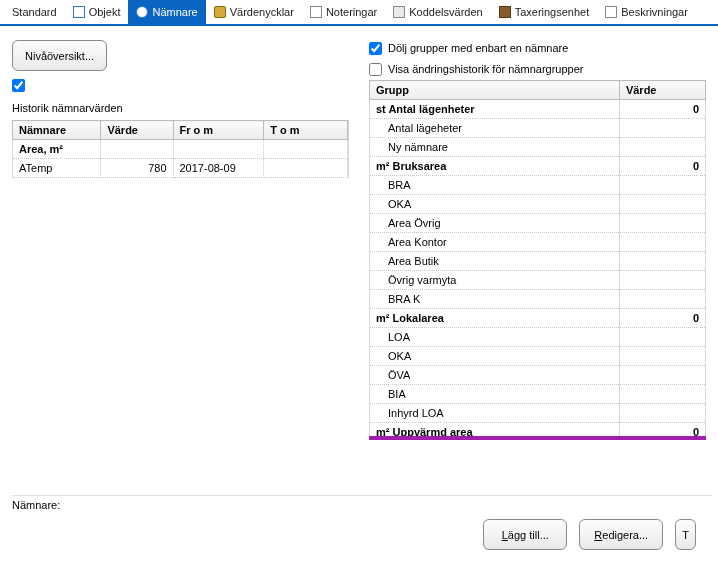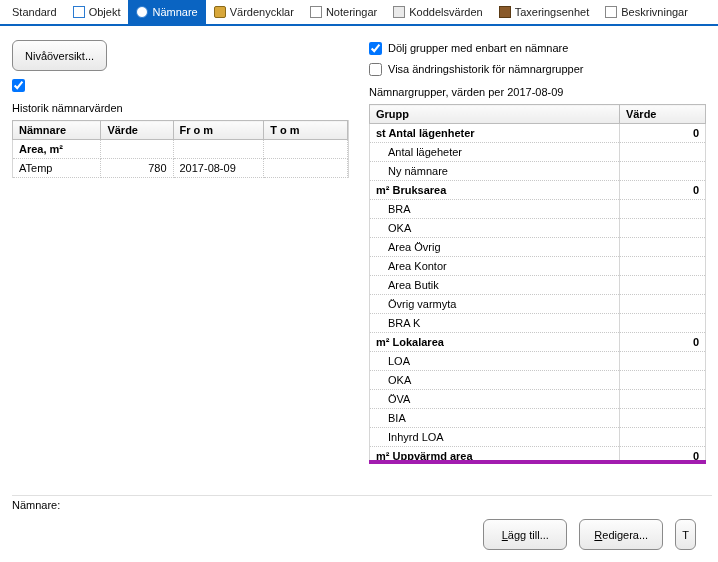--- a/index.html
+++ b/index.html
@@ -211,21 +211,20 @@
 
   <div class="col rightpanel">
     <label class="chk" style="margin-top:2px">
       <input type="checkbox" checked="" style="">
       <span>Dölj grupper med enbart en nämnare</span>
     </label>
     <label class="chk">
       <input type="checkbox" style="">
       <span>Visa ändringshistorik för nämnargrupper</span>
     </label>
-    <div class="section-label">Nämnargrupper, värden per 2017-08-09</div>
 
     <div class="scrollwrap">
       <table class="grid">
         <colgroup>
             <col style="width:180px">
             <col style="width:62px">
           </colgroup>
         <thead>
           <tr>
             <th>Grupp</th>

